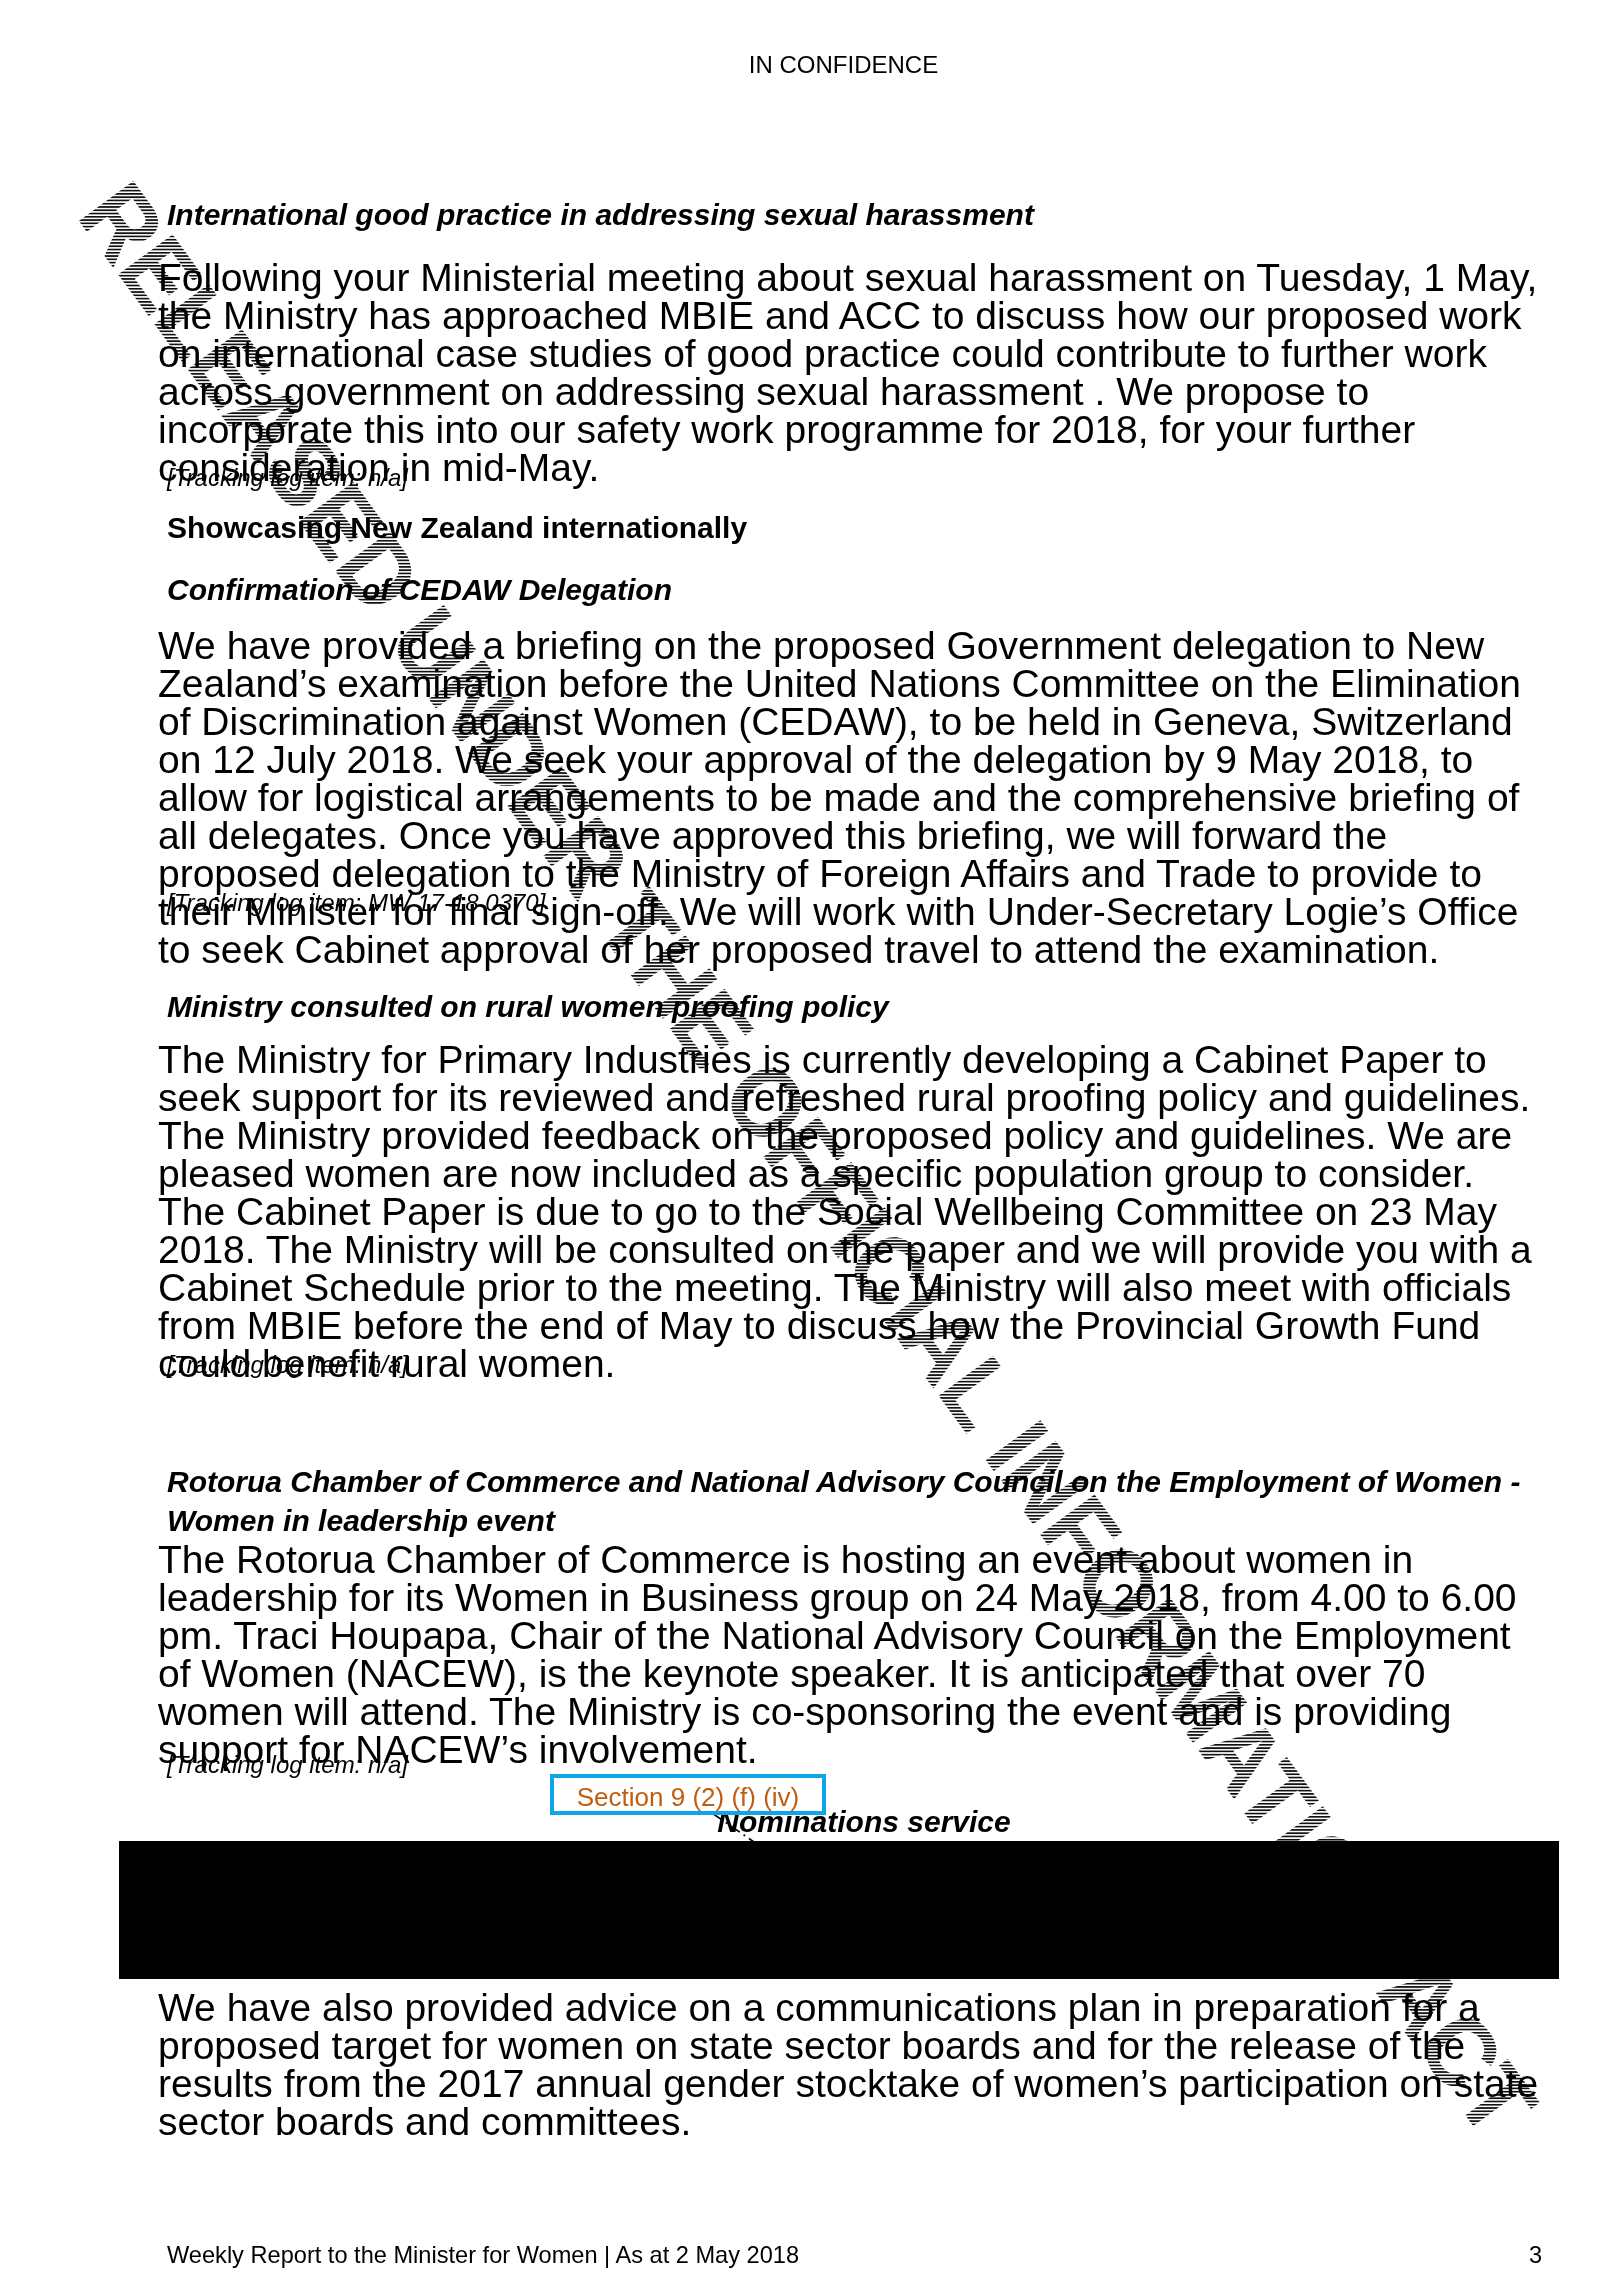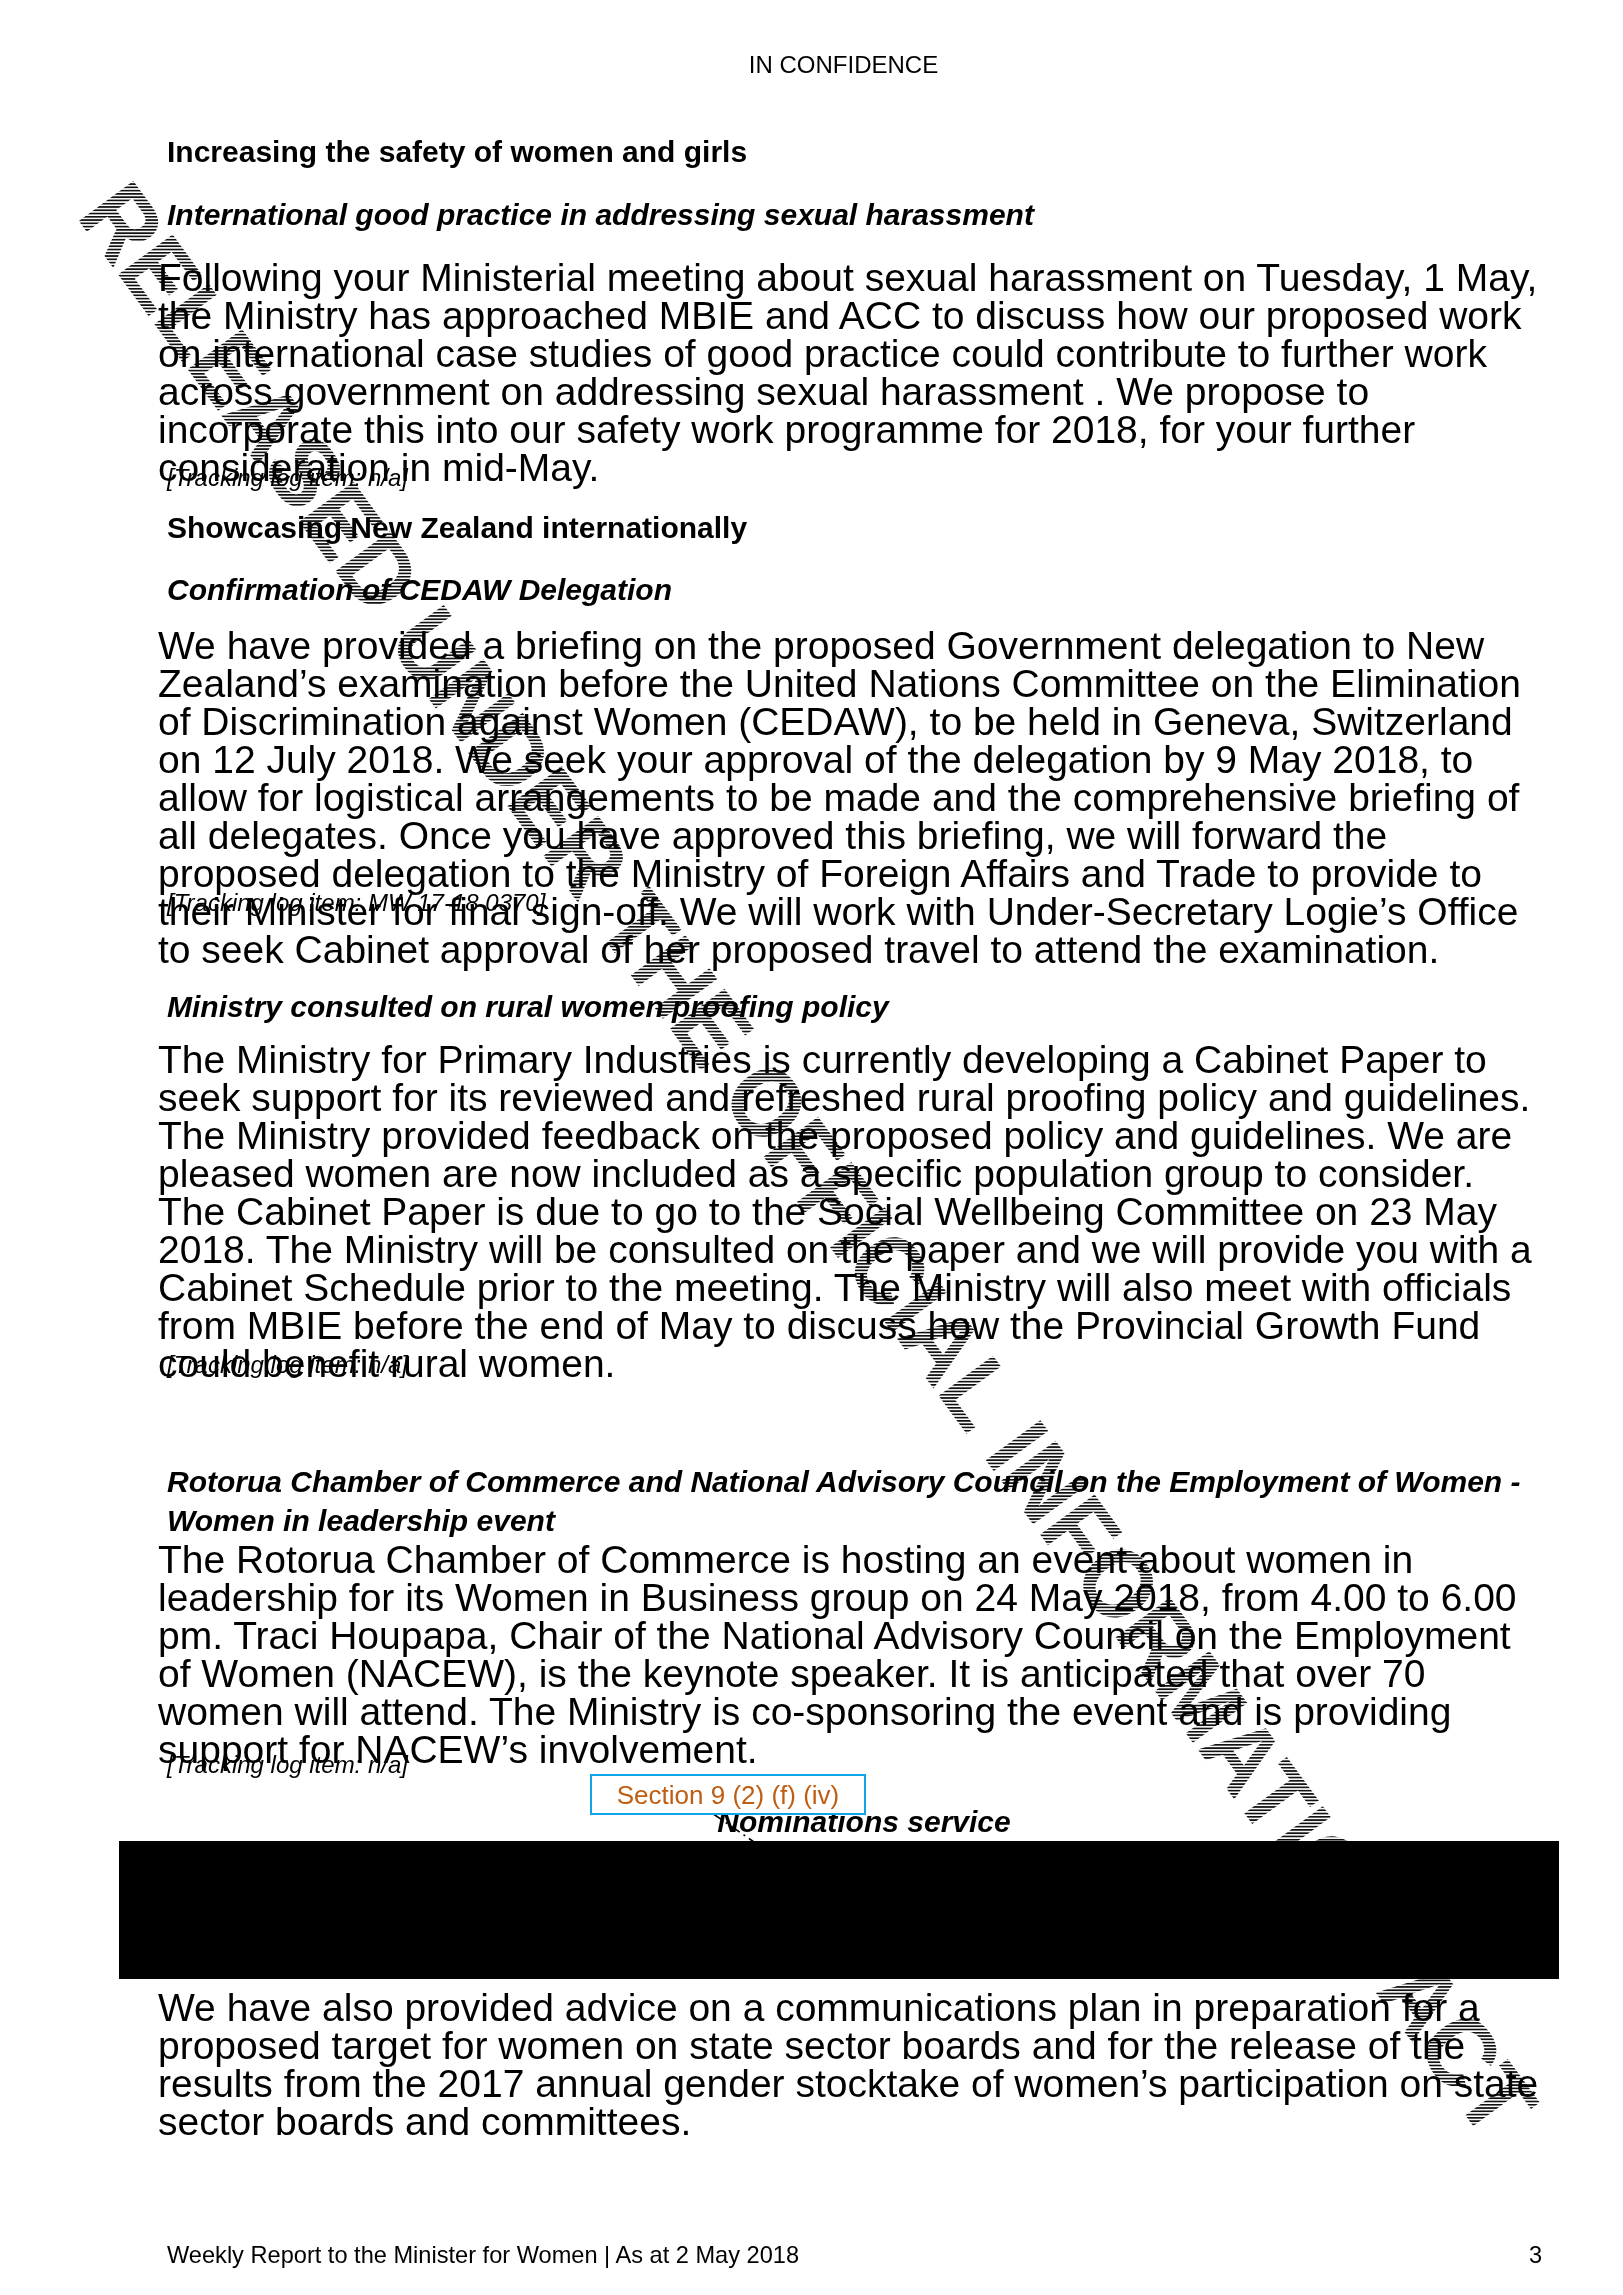--- a/index.html
+++ b/index.html
@@ -50,25 +50,24 @@
   .pos-h1c{top:1396px;}
   .pos-h2d{top:1462px;}
   .pos-p4{top:1541px;}
   .pos-t4{top:1750px;}
   .pos-h2e{top:1802px;text-align:center;}
   .pos-p5{top:1989px;}
   .pos-t5{top:2133px;}
   
   .redaction-label{
     left:550px;top:1774px;width:276px;height:41px;
-    border:2px solid #0ea5e9;background:#fff;
+    border:4px solid #0ea5e9;background:#fff;
     color:#bf5d11;font-size:26px;line-height:39px;
     text-align:center;z-index:4;box-sizing:border-box;
     white-space:nowrap;
-    margin-left:40px;
   }
   .redaction-block{
     left:119px;top:1841px;width:1440px;height:138px;
     background:#000;z-index:3;
   }
   
   .footer{
     left:135px;top:2241px;width:1375px;
     display:flex;justify-content:space-between;
     font-size:23.6px;line-height:29px;
@@ -88,21 +87,20 @@
     <g transform="translate(115,330) rotate(53.8)">
       <text x="0" y="0" font-size="150" font-weight="bold" font-family="Liberation Sans, sans-serif" textLength="3650" lengthAdjust="spacingAndGlyphs" fill="url(#hatch)">RELEASED UNDER THE OFFICIAL INFORMATION ACT</text>
     </g>
     <line x1="1090" y1="2772" x2="1157" y2="2818" stroke="#000" stroke-width="2.5" stroke-dasharray="16 7 3 7"></line>
   </svg>
 
   <div class="content">
 
     <div class="abs classification">IN CONFIDENCE</div>
 
-    <div class="abs h1 pos-h1a">Increasing the safety of women and girls</div>
 
     <div class="abs h2 pos-h2a">International good practice in addressing sexual harassment</div>
 
     <div class="abs para pos-p1">Following your Ministerial meeting about sexual harassment on Tuesday, 1 May, the Ministry has approached MBIE and ACC to discuss how our proposed work on international case studies of good practice could contribute to further work across government on addressing sexual harassment . We propose to incorporate this into our safety work programme for 2018, for your further consideration in mid-May.</div>
 
     <div class="abs tracking pos-t1">[Tracking log item: n/a]</div>
 
     <div class="abs h1 pos-h1b">Showcasing New Zealand internationally</div>
 
     <div class="abs h2 pos-h2b">Confirmation of CEDAW Delegation</div>

